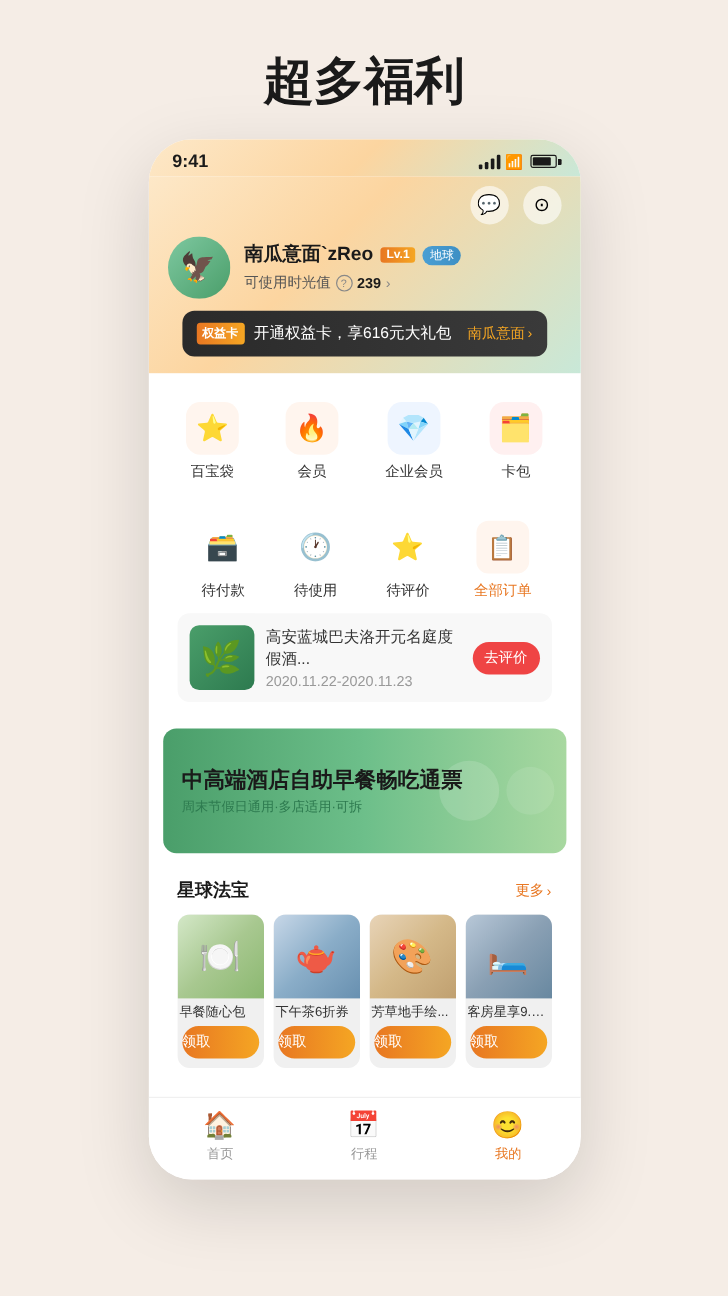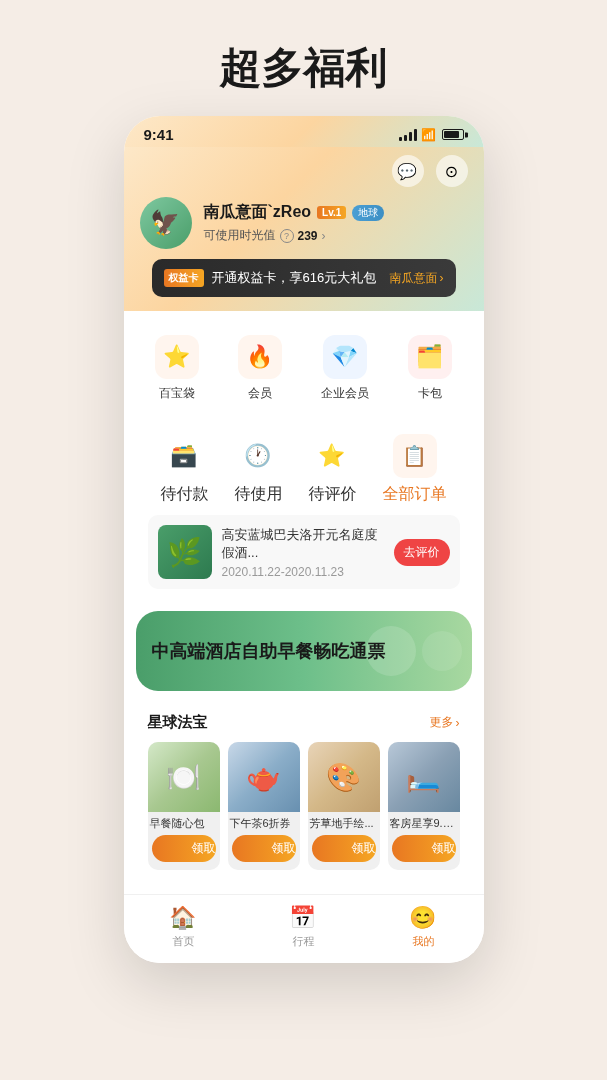--- a/index.html
+++ b/index.html
@@ -284,21 +284,21 @@
     .order-icon-wrap {
       width: 44px;
       height: 44px;
       display: flex;
       align-items: center;
       justify-content: center;
       font-size: 22px;
       position: relative;
     }
     .order-label {
-      font-size: 16px;
+      font-size: 12px;
       color: #333;
     }
     .order-item.active .order-icon-wrap {
       background: #fff5ee;
       border-radius: 10px;
     }
     .order-item.active .order-label {
       color: #e87722;
     }
 
@@ -340,23 +340,23 @@
       color: #fff;
       font-size: 12px;
       padding: 5px 10px;
       border-radius: 15px;
       white-space: nowrap;
     }
 
     
     .green-banner {
       margin: 10px 12px 0;
-      border-radius: 22px;
+      border-radius: 11px;
       overflow: hidden;
-      height: 80px;
+      height: 104px;
       background: linear-gradient(90deg, #4a9e6a, #6dbf8a, #a8d8a0);
       display: flex;
       align-items: center;
       padding: 0 16px;
       position: relative;
     }
     .green-banner-text {
       z-index: 2;
     }
     .green-banner-title {
@@ -429,21 +429,21 @@
       overflow: hidden;
       text-overflow: ellipsis;
     }
     .tool-btn-wrap {
       padding: 0 4px 8px;
     }
     .tool-btn {
       background: linear-gradient(90deg, #e87722, #f5a623);
       color: #fff;
       font-size: 12px;
-      text-align: right;
+      text-align: left;
       padding: 5px 0;
       border-radius: 15px;
       width: 100%;
     }
 
     
     .bottom-nav {
       background: #fff;
       margin: 10px 0 0;
       padding: 10px 0 14px;
@@ -628,20 +628,21 @@
         <div class="review-title">高安蓝城巴夫洛开元名庭度假酒...</div>
         <div class="review-date">2020.11.22-2020.11.23</div>
       </div>
       <div class="review-btn">去评价</div>
     </div>
   </div>
 
   <div class="green-banner">
     <div class="green-banner-text">
       <div class="green-banner-title">中高端酒店自助早餐畅吃通票</div>
+      <div class="green-banner-sub">周末节假日通用·多店适用·可拆</div>
     </div>
     <div class="banner-deco">
       <div class="deco-circle" style="width:50px;height:50px;background:rgba(255,255,255,0.15);"></div>
       <div class="deco-circle" style="width:40px;height:40px;background:rgba(255,255,255,0.1);"></div>
     </div>
   </div>
 
   <div class="star-tools">
     <div class="section-header">
       <span class="section-title">星球法宝</span>

